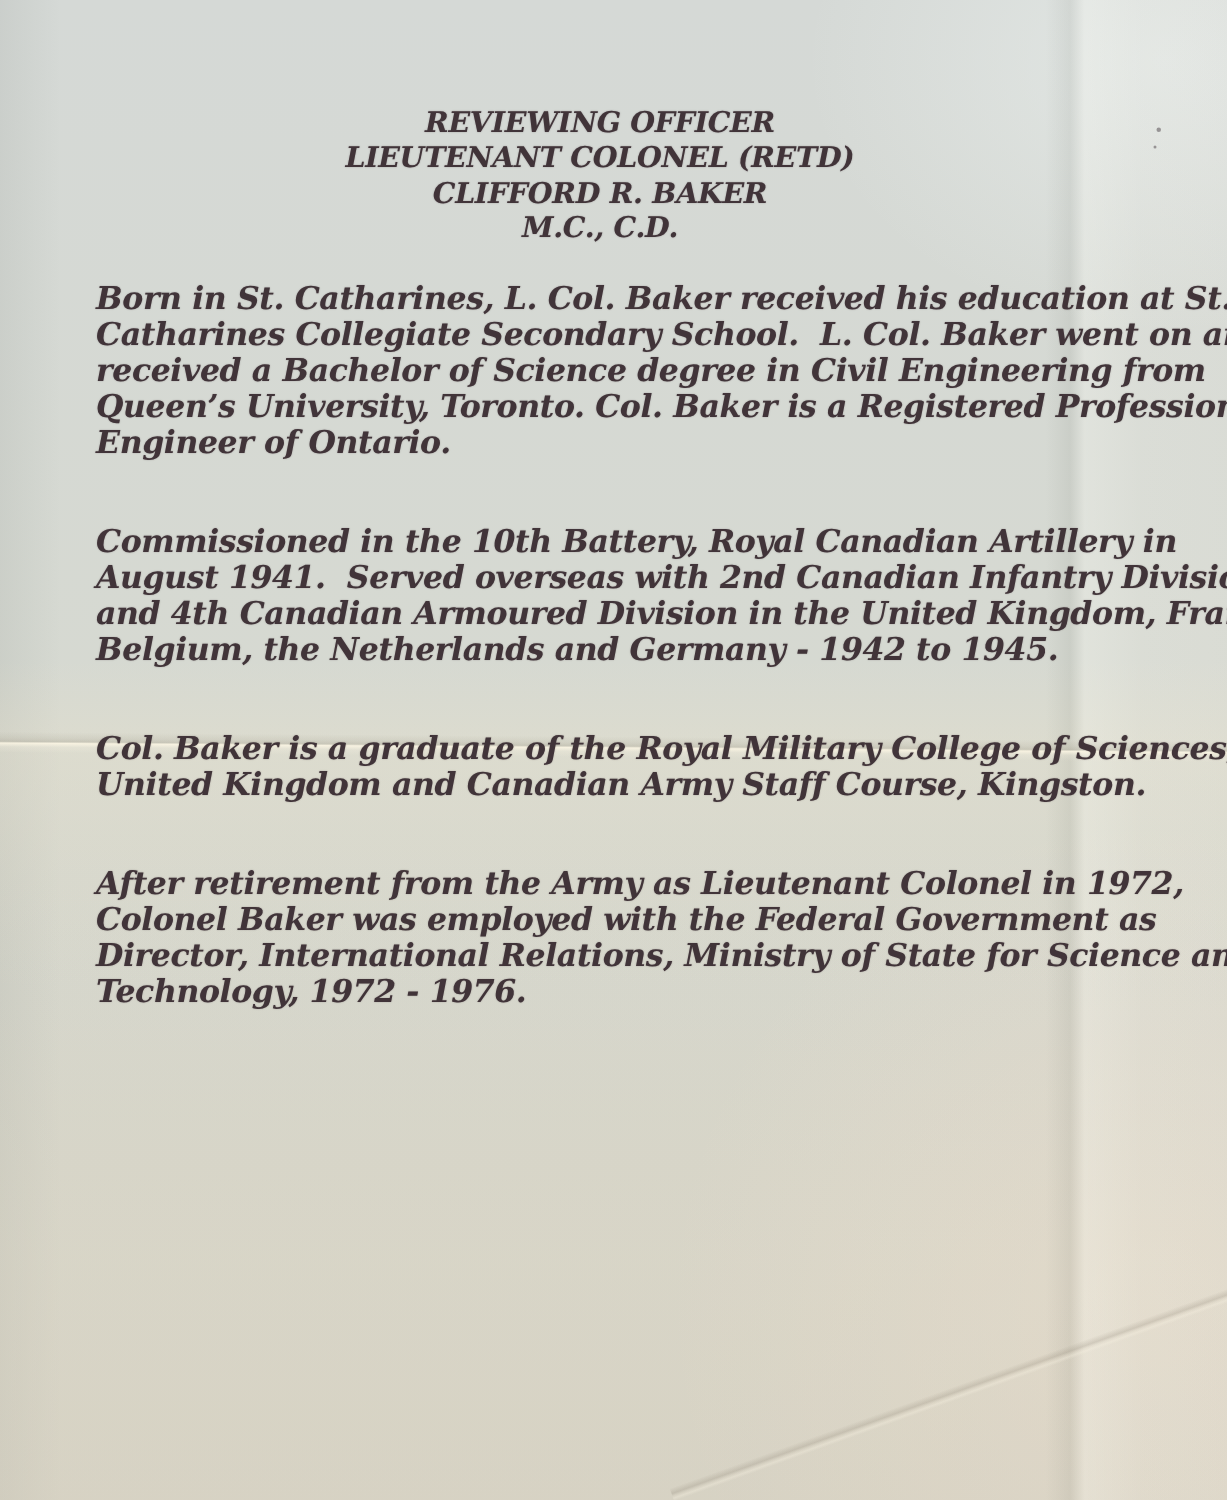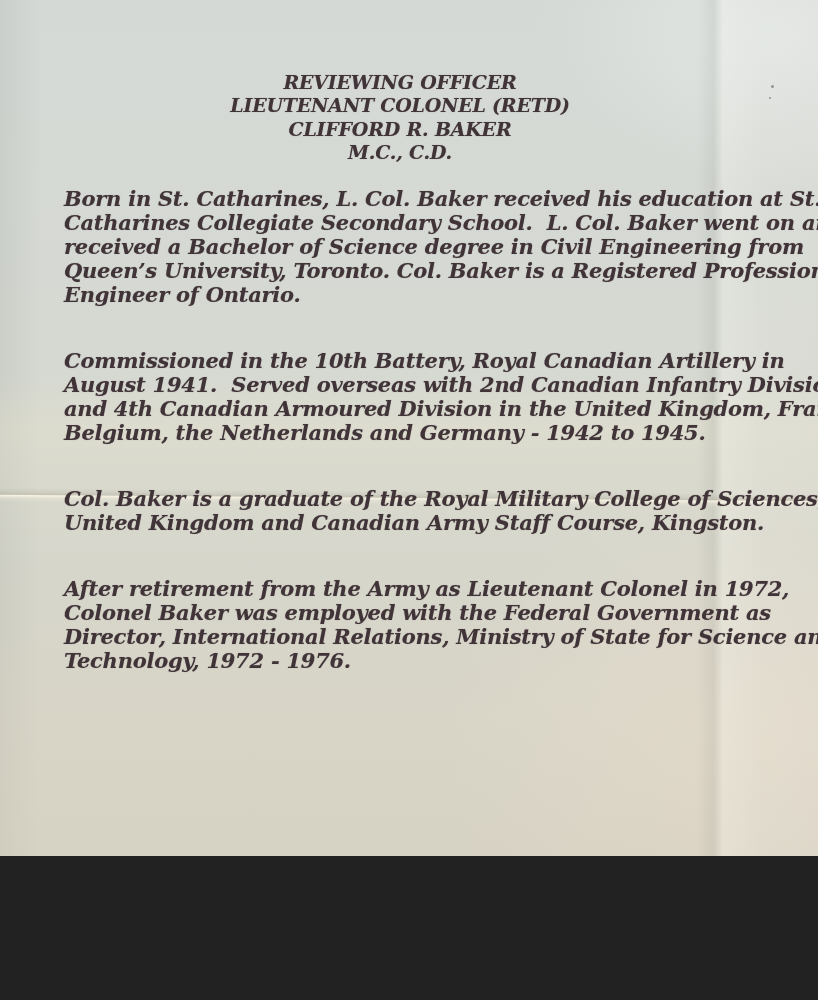--- a/index.html
+++ b/index.html
@@ -3,21 +3,21 @@
 <meta charset="utf-8">
 <style>
   html, body {
     margin: 0;
     padding: 0;
     background: #222;
   }
   .page {
     position: relative;
     width: 818px;
-    height: 856px;
+    height: 1000px;
     overflow: hidden;
     background-color: var(--paper, #d6d9d1);
     background-image:
       
       linear-gradient(90deg,
         rgba(0,0,0,0) 0%, rgba(0,0,0,0) 85.2%,
         rgba(105,110,100,0.10) 87.2%,
         rgba(255,255,248,0.26) 88.4%,
         rgba(244,242,234,0.16) 93%,
         rgba(240,236,228,0.14) 100%),

